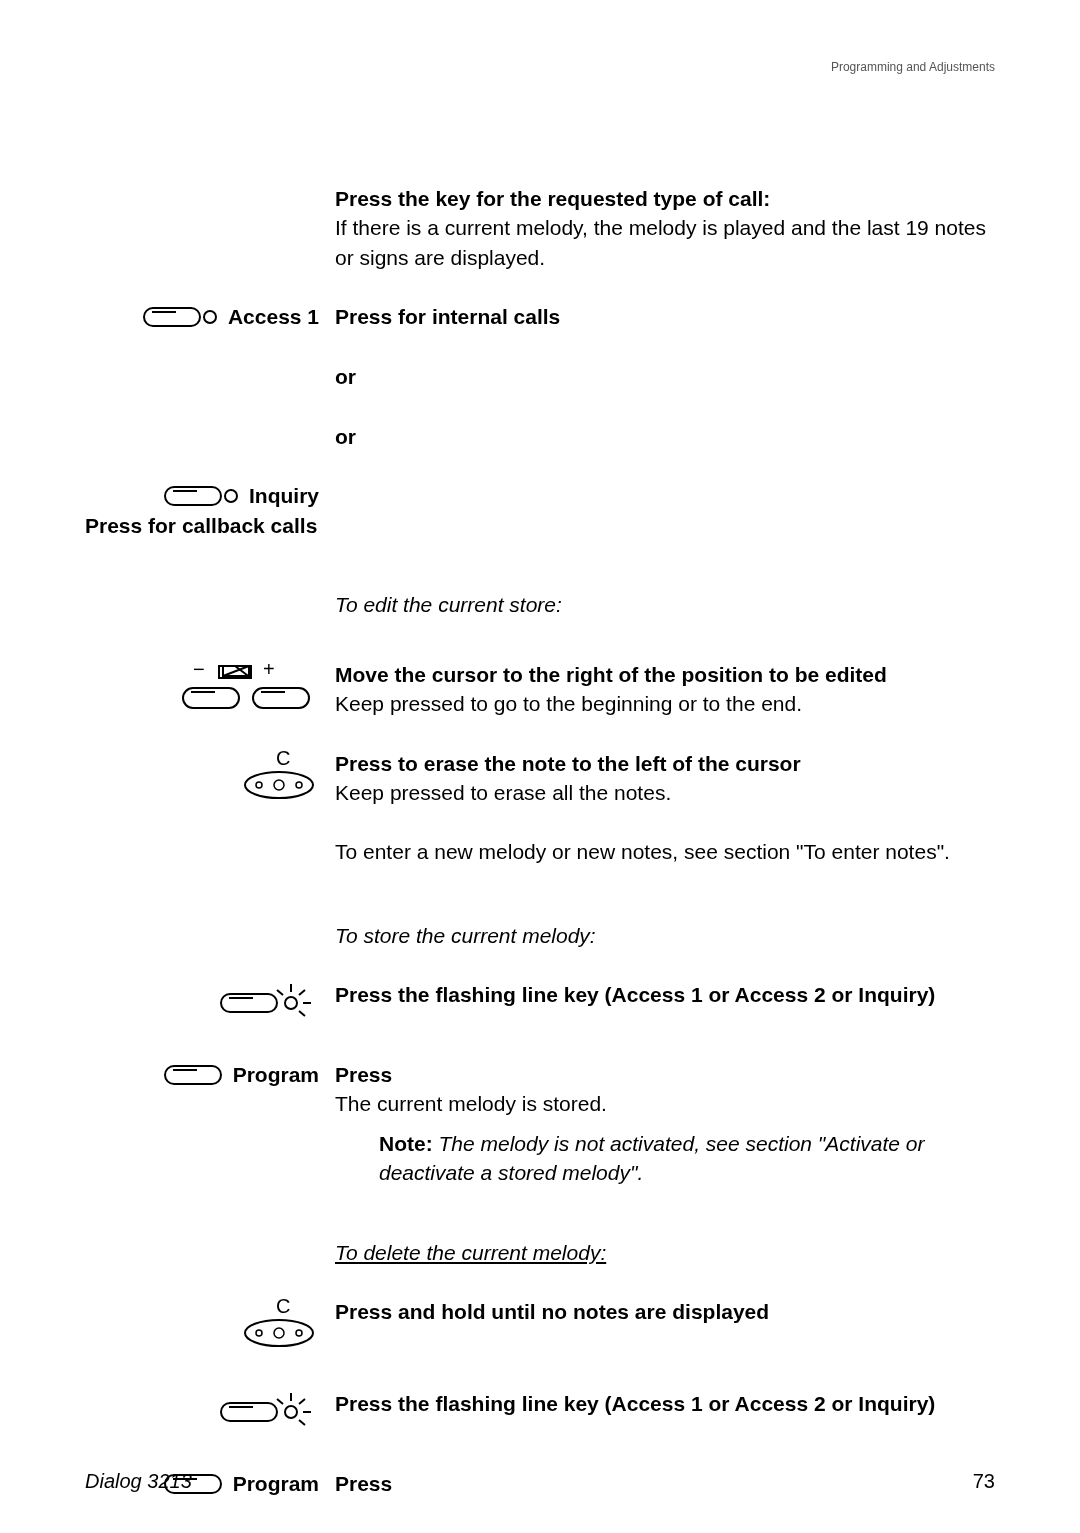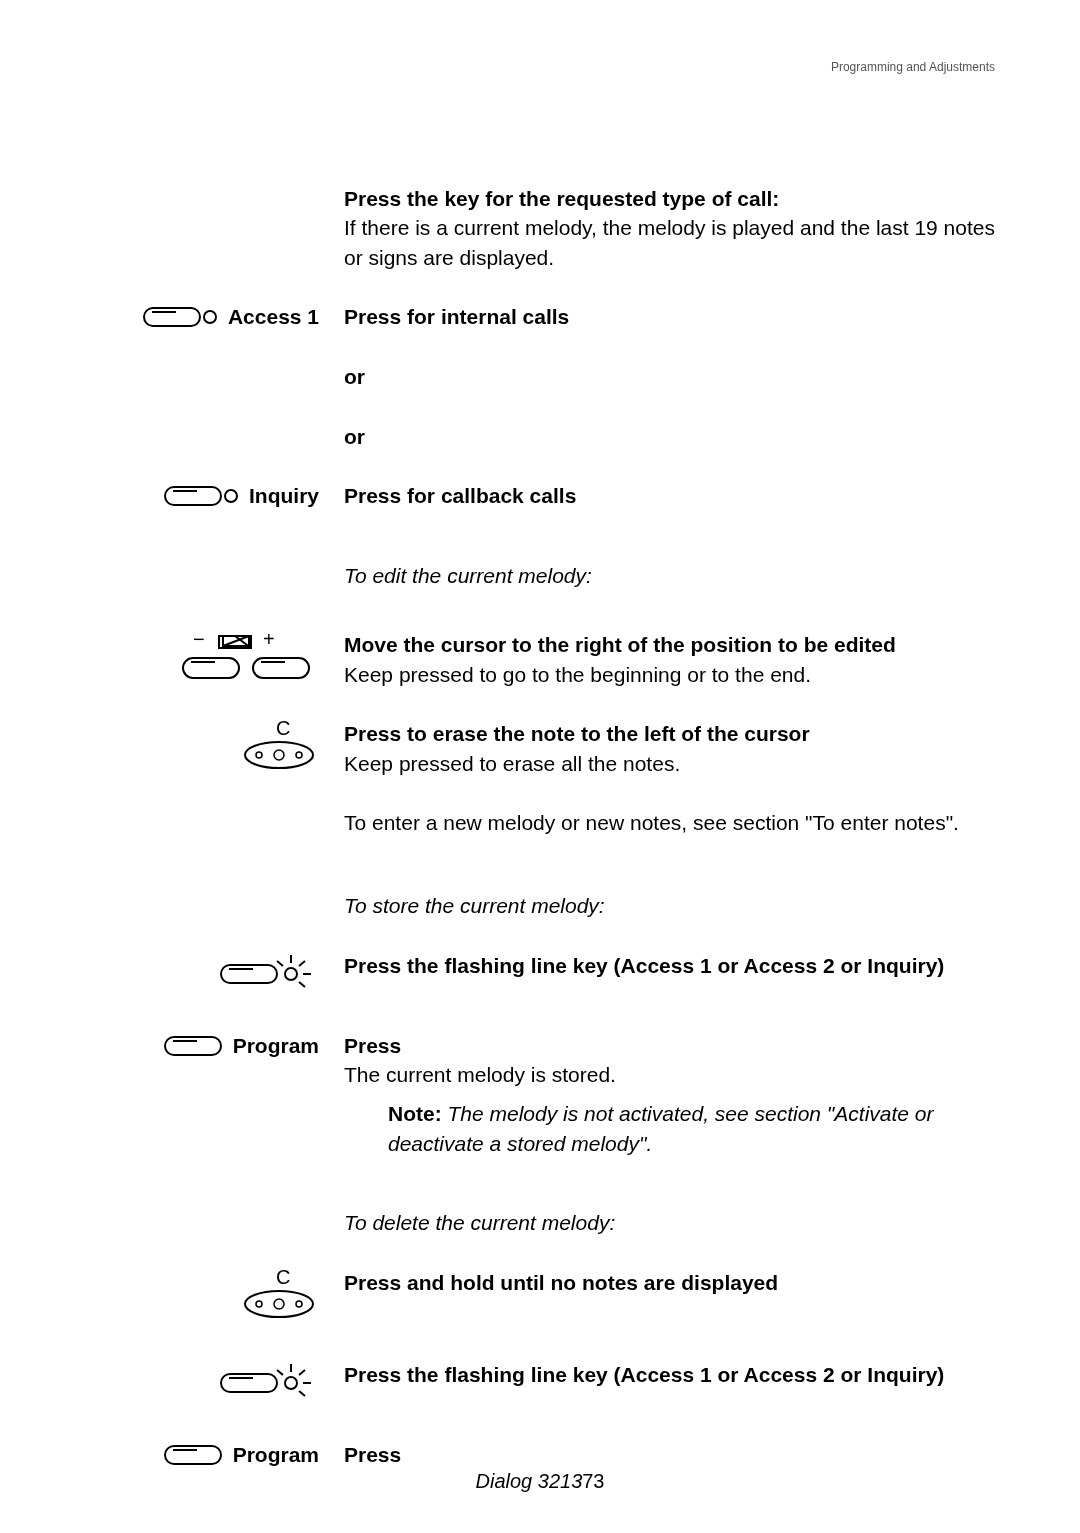--- a/index.html
+++ b/index.html
@@ -17,21 +17,20 @@
   }
   .header-right {
     text-align: right;
     font-size: 12px;
     color: #555;
     margin-bottom: 110px;
   }
   .row {
     display: flex;
     margin-bottom: 30px;
-    gap: 9px;
   }
   .icon-col {
     width: 250px;
     flex-shrink: 0;
     display: flex;
     justify-content: flex-end;
     align-items: flex-start;
     padding-right: 16px;
   }
   .text-col {
@@ -46,21 +45,21 @@
   }
   .bold { font-weight: bold; }
   .italic { font-style: italic; }
   .note-indent { padding-left: 44px; }
   .footer {
     position: absolute;
     bottom: 40px;
     left: 85px;
     right: 85px;
     display: flex;
-    justify-content: center;
+    justify-content: space-between;
     font-size: 20px;
   }
   .footer-left { font-style: italic; }
   svg { display: block; }
   .icon-wrap { display: flex; align-items: center; }
 </style>
 </head>
 <body>
 
 <div class="page">
@@ -94,39 +93,39 @@
     <div class="icon-col"></div>
     <div class="text-col"><span class="bold">or</span></div>
   </div>
 
 
   <div class="row">
     <div class="icon-col"></div>
     <div class="text-col"><span class="bold">or</span></div>
   </div>
 
-  <div class="row" style="margin-bottom:50px;">
+  <div class="row" style="margin-bottom:50px;flex-direction:column;">
     <div class="icon-col">
       <div class="icon-wrap">
         <svg width="78" height="30" viewBox="0 0 78 30">
           <rect x="2" y="6" width="56" height="18" rx="9" ry="9" fill="none" stroke="#000" stroke-width="2"></rect>
           <line x1="10" y1="10" x2="34" y2="10" stroke="#000" stroke-width="2"></line>
           <circle cx="68" cy="15" r="6" fill="none" stroke="#000" stroke-width="2"></circle>
         </svg>
         <span class="key-label">Inquiry</span>
       </div>
     </div>
     <div class="text-col">
       <span class="bold">Press for callback calls</span>
     </div>
   </div>
 
   <div class="row" style="margin-bottom:40px;">
     <div class="icon-col"></div>
-    <div class="text-col italic">To edit the current melody:</div>
+    <div class="text-col italic">To edit the current store:</div>
   </div>
 
   <div class="row">
     <div class="icon-col">
       <svg width="140" height="56" viewBox="0 0 140 56">
         <text x="14" y="16" font-size="20" font-family="Arial">−</text>
         <path d="M 40 6 L 72 6 L 72 18 L 40 18 Z M 56 6 L 72 18" fill="none" stroke="#000" stroke-width="2"></path>
         <polygon points="44,6 70,6 70,16 44,16" fill="none" stroke="#000" stroke-width="2"></polygon>
         <line x1="44" y1="16" x2="70" y2="6" stroke="#000" stroke-width="2"></line>
         <text x="84" y="16" font-size="20" font-family="Arial">+</text>
@@ -204,21 +203,21 @@
 
   <div class="row" style="margin-bottom:50px;">
     <div class="icon-col"></div>
     <div class="text-col">
       <div class="note-indent italic">
         <span class="bold" style="font-style:normal;">Note:</span><span> The melody is not activated, see section "Activate or deactivate a stored melody".</span>
       </div>
     </div>
   </div>
 
-  <div class="row" style="margin-bottom:30px;">
+  <div class="row" style="margin-bottom:30px;text-decoration:underline;">
     <div class="icon-col"></div>
     <div class="text-col italic">To delete the current melody:</div>
   </div>
 
   <div class="row" style="margin-bottom:40px;">
     <div class="icon-col">
       <svg width="80" height="52" viewBox="0 0 80 52">
         <text x="37" y="16" font-size="20" font-family="Arial">C</text>
         <ellipse cx="40" cy="36" rx="34" ry="13" fill="none" stroke="#000" stroke-width="2"></ellipse>
         <circle cx="20" cy="36" r="3" fill="none" stroke="#000" stroke-width="1.5"></circle>

